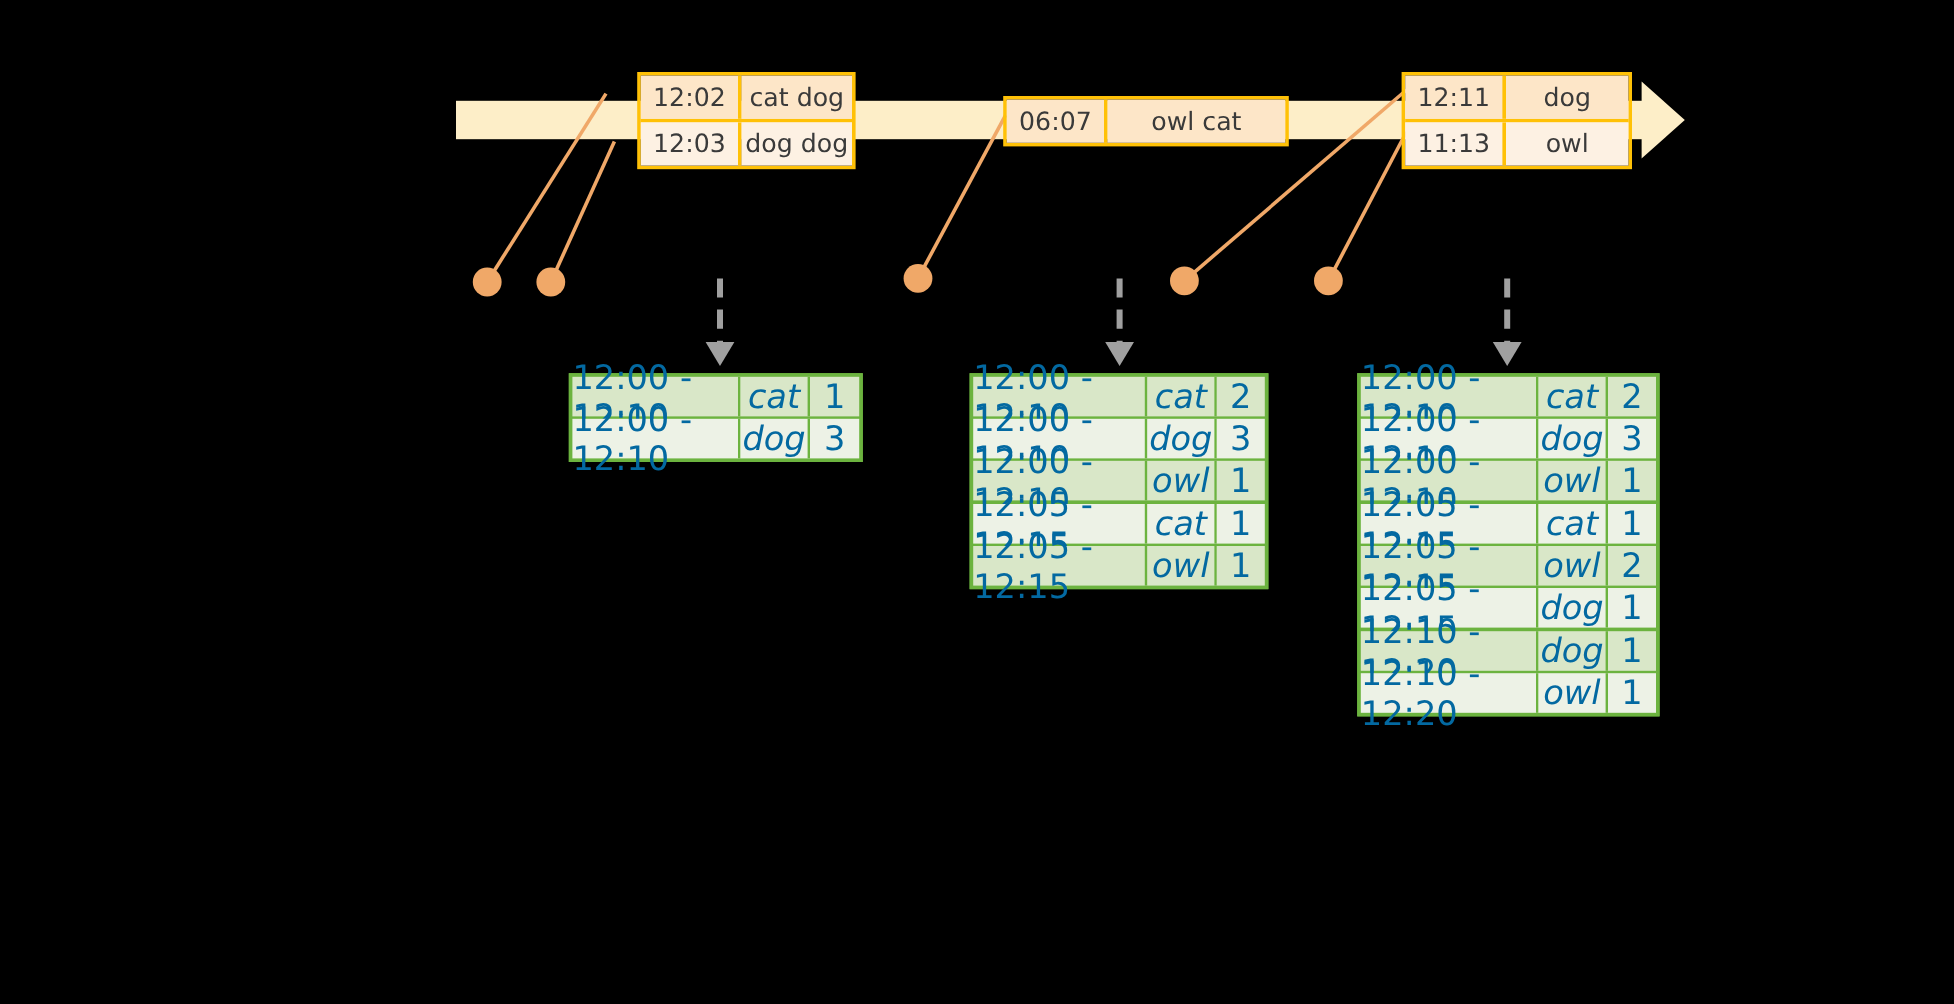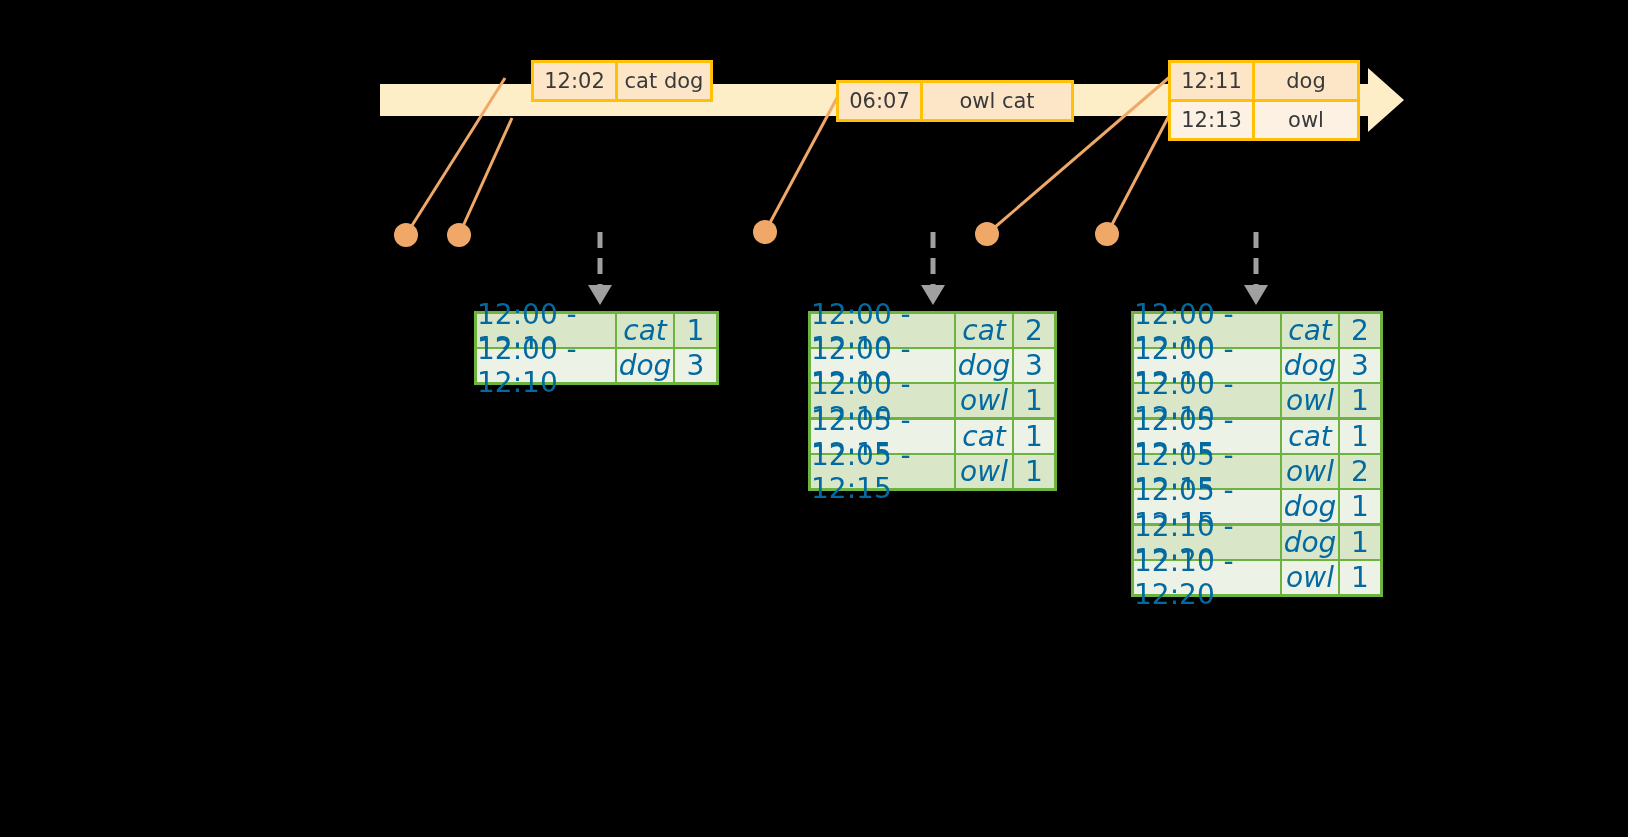--- a/index.html
+++ b/index.html
@@ -111,34 +111,38 @@
         <polygon points="1244,285 1268,285 1256,305" fill="#a0a0a0"></polygon>
       </g>
   </svg>
 
   <div id="event-boxes">
       <div class="event-box" id="box-a">
         <div class="event-row row-dark">
           <div class="ev-time">12:02</div>
           <div class="ev-words">cat dog</div>
         </div>
+        <div class="event-row row-light">
+          <div class="ev-time">12:03</div>
+          <div class="ev-words">dog dog</div>
+        </div>
       </div>
       <div class="event-box" id="box-b">
         <div class="event-row row-dark">
           <div class="ev-time">06:07</div>
           <div class="ev-words">owl cat</div>
         </div>
       </div>
       <div class="event-box" id="box-c">
         <div class="event-row row-dark">
           <div class="ev-time">12:11</div>
           <div class="ev-words">dog</div>
         </div>
         <div class="event-row row-light">
-          <div class="ev-time">12:13</div>
+          <div class="ev-time">11:13</div>
           <div class="ev-words">owl</div>
         </div>
       </div>
     </div>
 
   <div id="result-tables">
       <div class="result-table" id="table-1">
         <div class="res-group">
           <div class="res-row row-shade-a">
             <div class="res-win">12:00 - 12:10</div>

